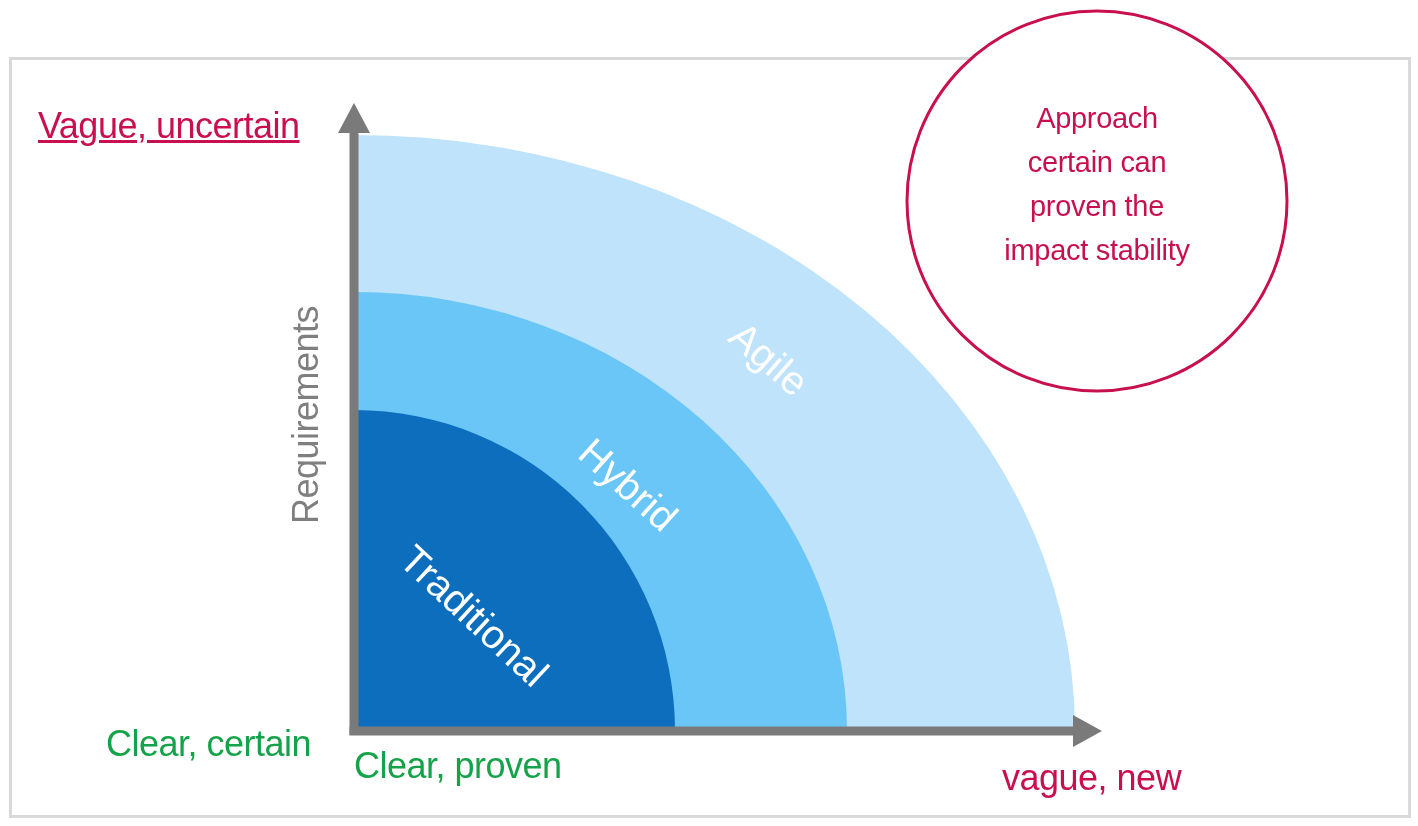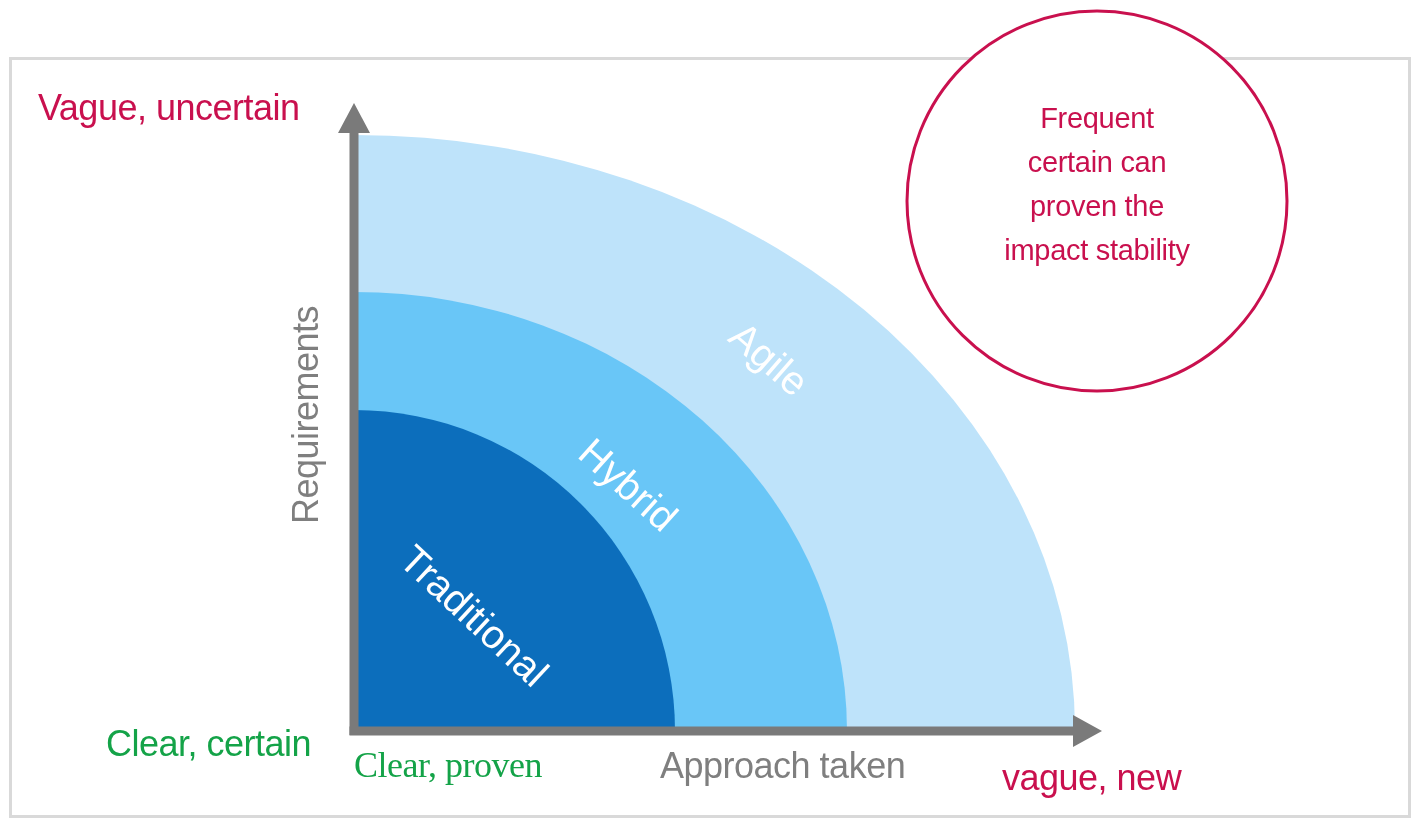--- a/index.html
+++ b/index.html
@@ -37,23 +37,23 @@
     z-index: 3;
     white-space: nowrap;
     line-height: 1.1;
     letter-spacing: -0.5px;
     font-size: 36px;
   }
   .crimson { color: var(--crimson, #C9104E); }
   .green   { color: var(--green, #14A348); }
   .gray    { color: var(--label_gray, #7F7F7F); }
 
-  #label-vague-uncertain { left: 38px;  top: 88px; }
+  #label-vague-uncertain { left: 38px;  top: 106px; text-decoration: underline; }
   #label-clear-certain   { left: 106px; top: 724px; }
-  #label-clear-proven    { left: 354px; top: 746px; font-family: Liberation Serif, serif; }
+  #label-clear-proven    { left: 354px; top: 746px; }
   #label-approach-taken  { left: 660px; top: 746px; }
   #label-vague-new       { left: 1002px; top: 746px; margin-top: 12px; }
 
   #label-requirements {
     left: 306px;
     top: 415px;
     transform: translate(-50%, -50%) rotate(-90deg);
   }
 
   .ring-label {
@@ -110,27 +110,26 @@
     <polygon points="1073,715 1073,747 1102,731" fill="#7A7A7A"></polygon>
 
     <circle cx="1097" cy="201" r="190" fill="#FFFFFF" stroke-width="3" stroke="#C9104E"></circle>
   </svg>
 
   <div id="label-vague-uncertain" class="label crimson">Vague, uncertain</div>
   <div id="label-clear-certain" class="label green">Clear, certain</div>
   <div id="label-requirements" class="label gray">Requirements</div>
 
   <div id="label-clear-proven" class="label green">Clear, proven</div>
-  <div id="label-approach-taken" class="label gray">Approach taken</div>
   <div id="label-vague-new" class="label crimson">vague, new</div>
 
   <div id="ring-label-agile" class="ring-label">Agile</div>
   <div id="ring-label-hybrid" class="ring-label">Hybrid</div>
   <div id="ring-label-traditional" class="ring-label">Traditional</div>
 
   <div id="annotation-text">
-    <span class="line">Frequent</span>
+    <span class="line">Approach</span>
     <span class="line">certain can</span>
     <span class="line">proven the</span>
     <span class="line">impact stability</span>
   </div>
 
 </div>
 
 </body></html>

